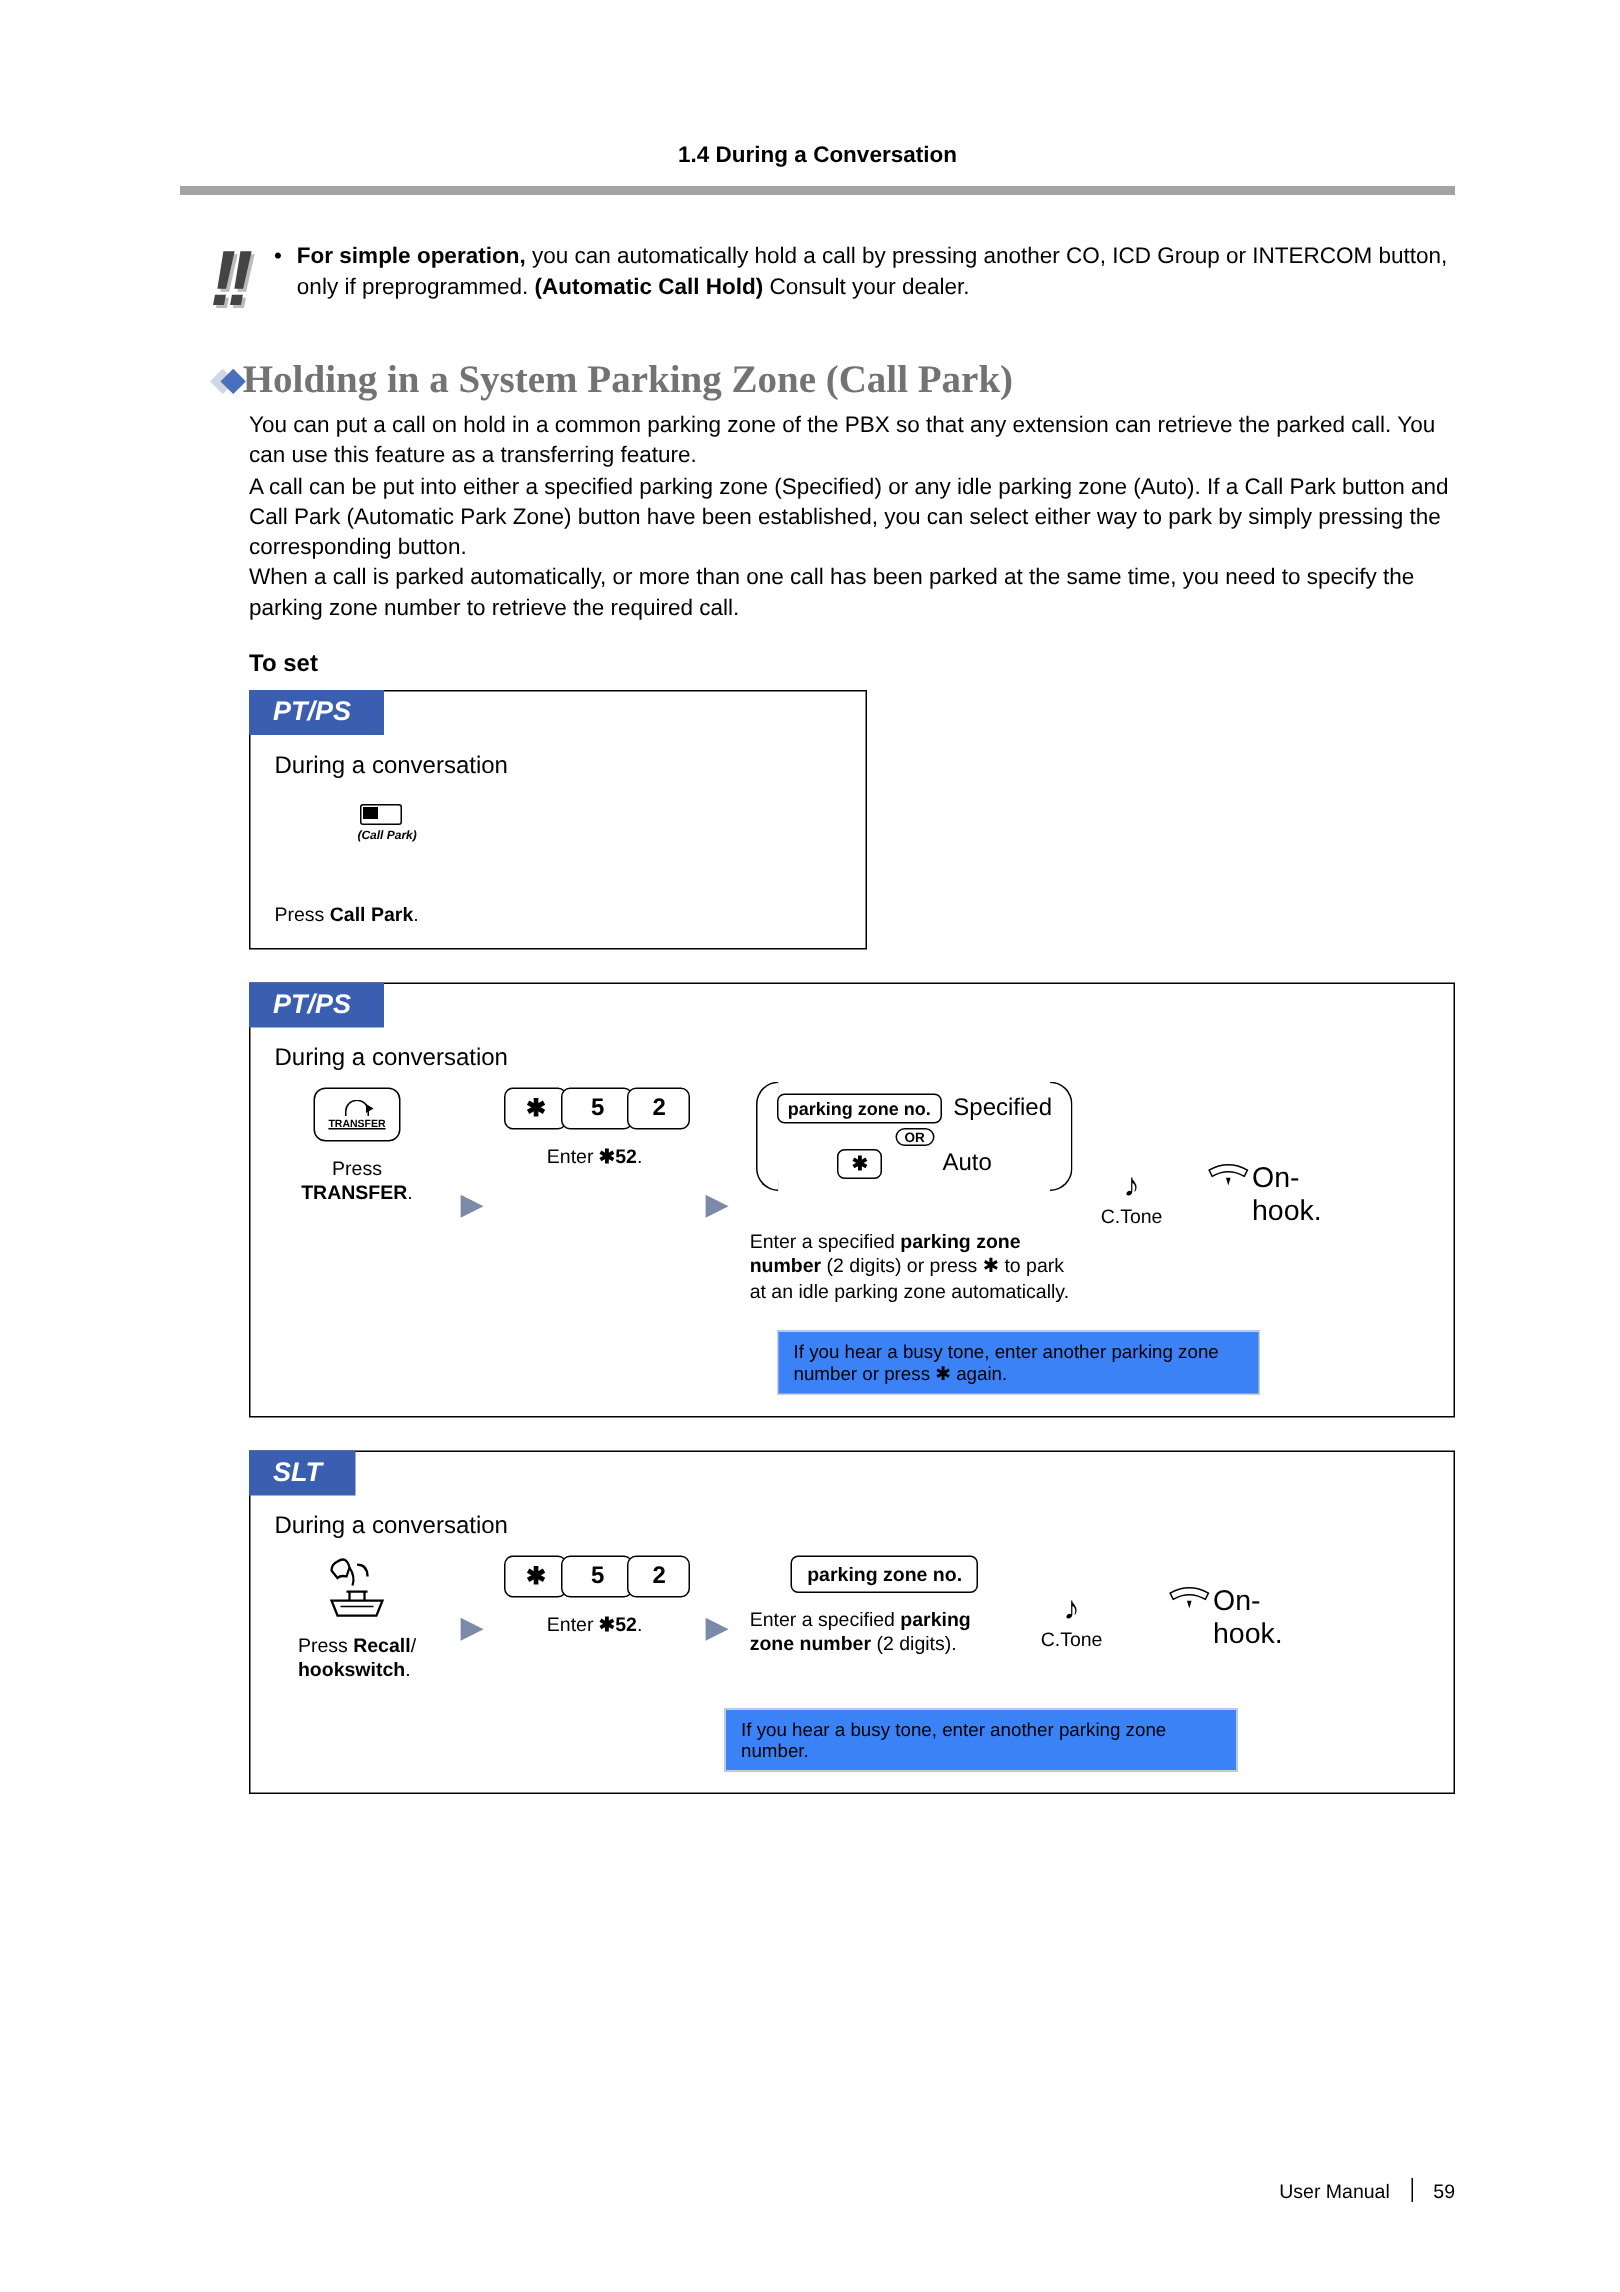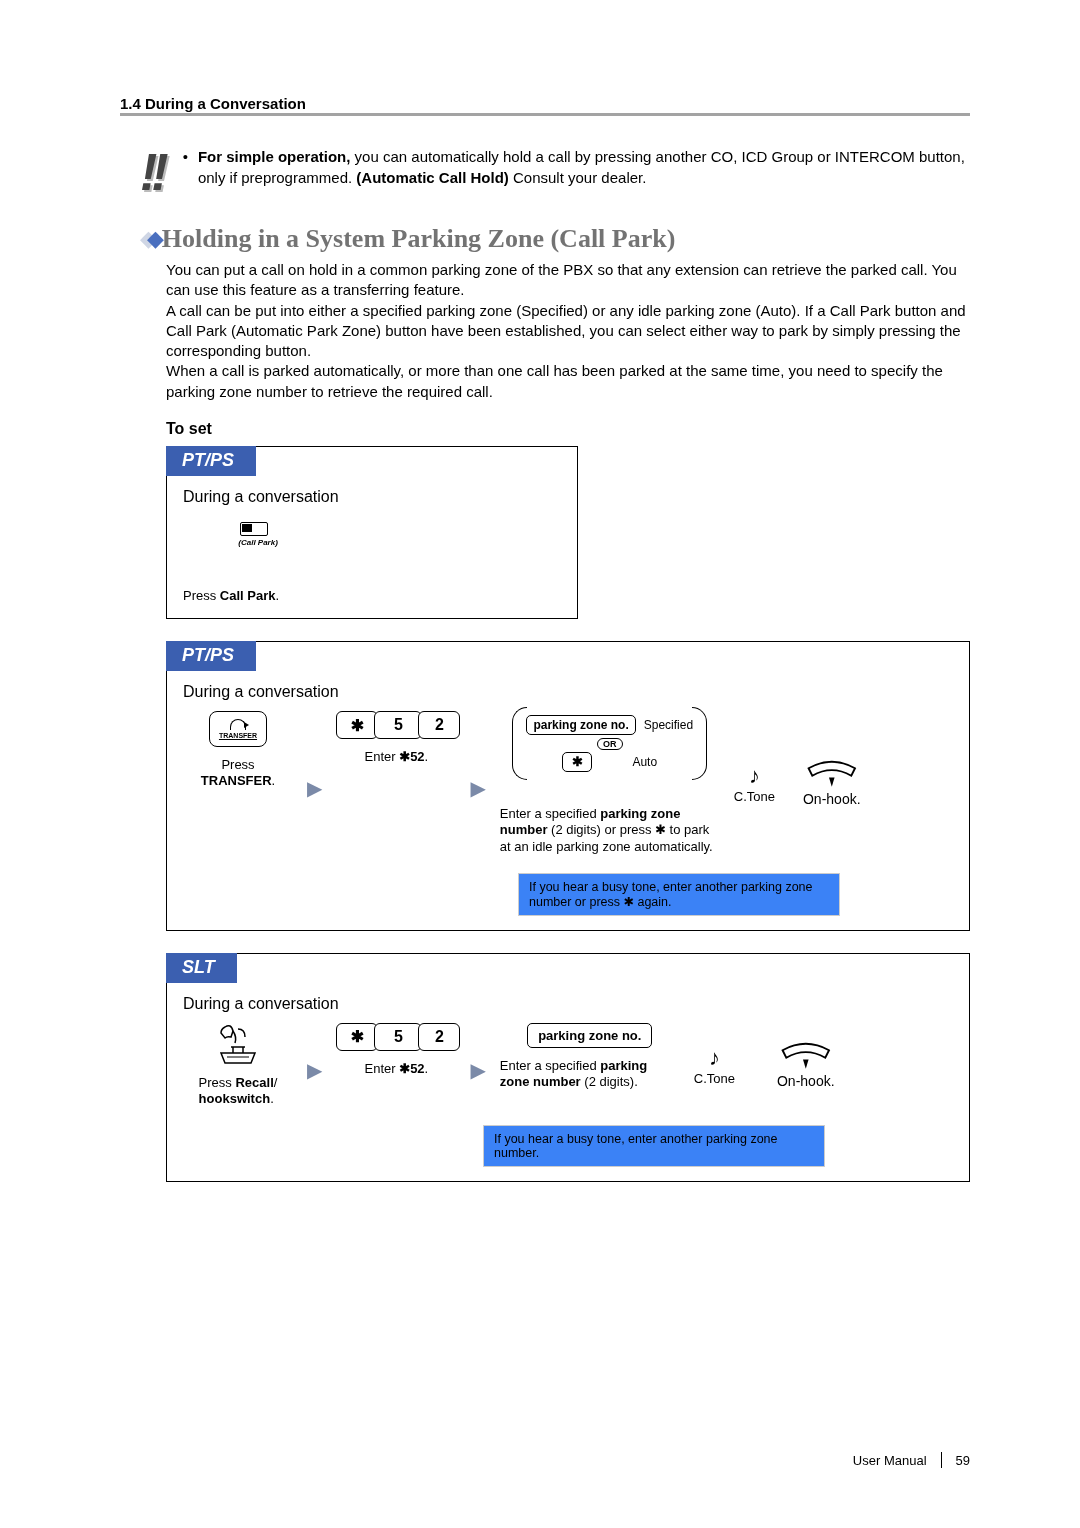--- a/index.html
+++ b/index.html
@@ -10,25 +10,25 @@
     font-family: Arial, Helvetica, sans-serif;
     background: #fff;
     position: relative;
     color: #000;
   }
   .page {
     padding: 95px 110px 0 120px;
     box-sizing: border-box;
   }
   .chapter-header {
-    text-align: left;
+    text-align: center;
     font-weight: bold;
     font-size: 15px;
-    border-bottom: 3px solid #a3a3a3;
-    padding-bottom: 1px;
+    border-bottom: 6px solid #a3a3a3;
+    padding-bottom: 12px;
     margin-bottom: 30px;
   }
   .note-row { display: flex; align-items: flex-start; gap: 20px; margin-bottom: 30px; margin-left: 20px;}
   .bang-icon {
     font-style: italic;
     font-weight: 900;
     font-size: 52px;
     font-family: "Arial Black", Arial, sans-serif;
     color: #444;
     letter-spacing: -6px;
@@ -120,21 +120,21 @@
   .key.star{ font-family: Arial; }
   .key.wide{ width:46px; }
   .pill{ border:1.5px solid #000; border-radius:5px; padding:2px 6px; font-weight:bold; display:inline-block; font-size:12px; }
   .or-pill{ display:inline-block;border:1px solid #000;border-radius:8px;font-size:9px;padding:0 5px; font-weight:bold; background:#fff; margin:2px 0;}
   .mini-key{ display:inline-block;border:1.5px solid #000;border-radius:5px;width:28px;height:18px;line-height:18px;font-weight:bold;font-size:13px;}
 
   .ctone { display:flex;flex-direction:column;align-items:center; font-size:13px;}
   .note-sym{ font-size:22px; }
   .note-sym::after{ content:""; }
 
-  .onhook { display:flex;flex-direction:column;align-items:flex-start; font-size:14px; }
+  .onhook { display:flex;flex-direction:row;align-items:flex-start; font-size:19px; }
 
   .busy-note{
     background:#3b82f6;
     margin: 18px 20px 0 335px;
     padding:6px 10px;
     font-size:12.5px;
     border:1px solid #ccc;
     max-width:300px;
   }
   .busy-note-3{
@@ -146,21 +146,21 @@
     position:absolute; bottom:60px; right:110px;
     font-size:13px; display:flex; align-items:center; gap:14px;
   }
   .footer .bar{ width:1px;height:16px;background:#000;}
 
   .box1 { width: 410px; }
   .box1 .step{ align-items:center; text-align:center; display:inline-flex;}
   .box1 .callpark-wrap{ margin:6px 0 0 46px; }
 
   .zone-row{ display:flex; align-items:center; gap:8px; justify-content:center; }
-  .specified-label, .auto-label { font-size:12px; }
+  .specified-label, .auto-label { font-size:16px; }
 
   .paren-wrap{
     position:relative; padding: 4px 10px;
   }
   .paren-wrap::before, .paren-wrap::after{
     content:""; position:absolute; top:-4px; bottom:-4px; width:14px;
     border:1.5px solid #000;
   }
   .paren-wrap::before{ left:-4px; border-right:none; border-radius: 18px 0 0 18px;}
   .paren-wrap::after{ right:-4px; border-left:none; border-radius: 0 18px 18px 0;}

